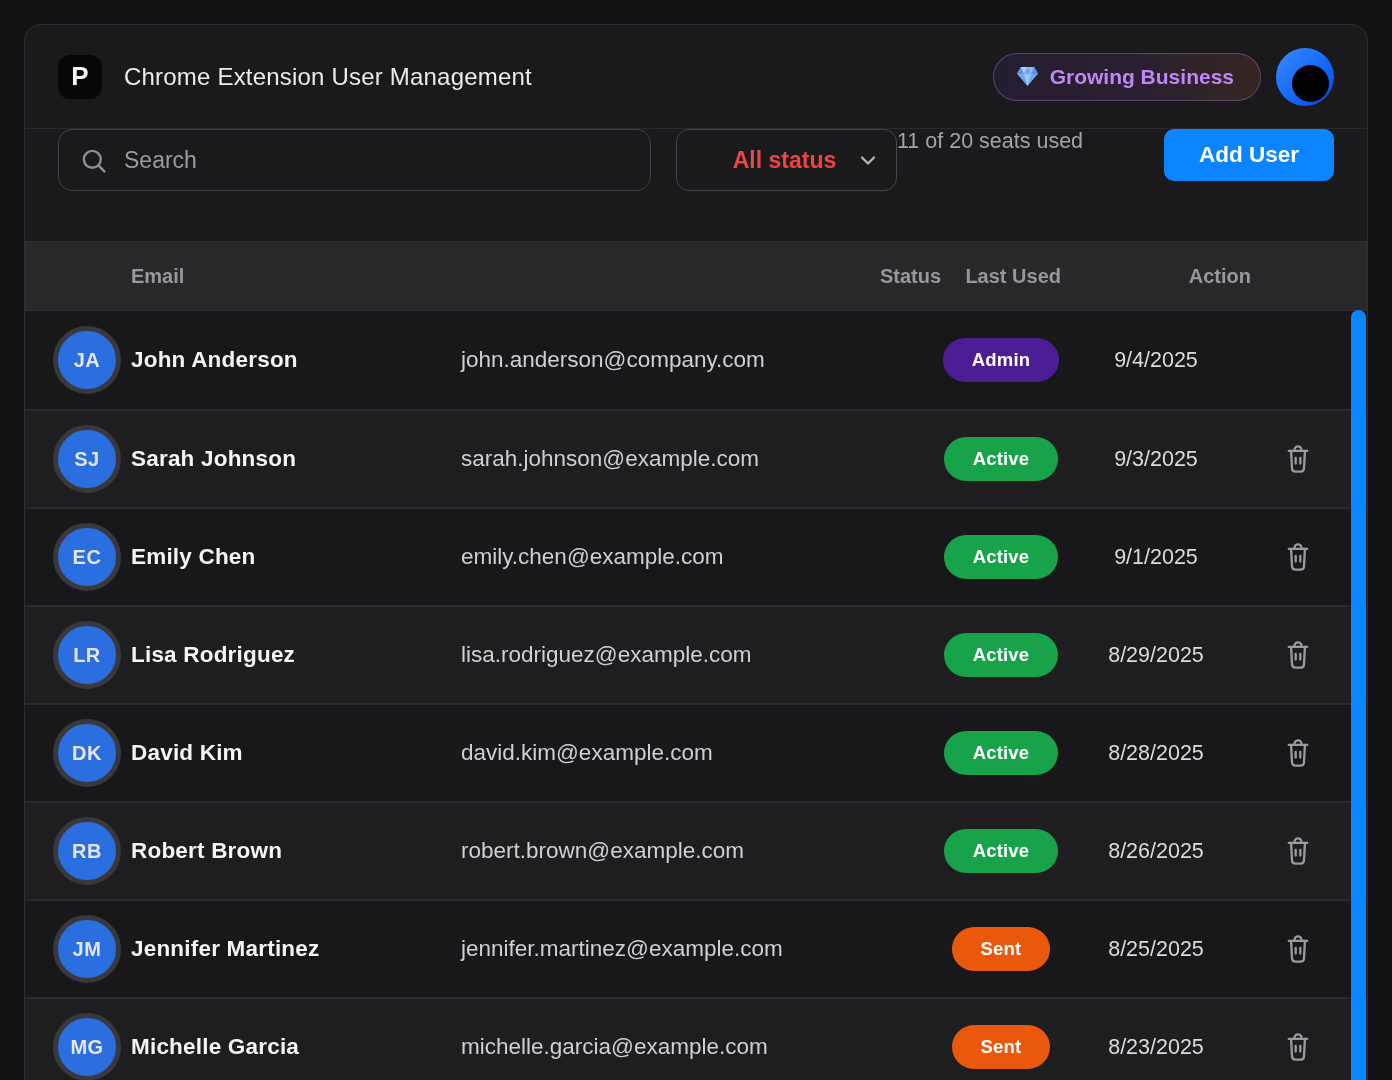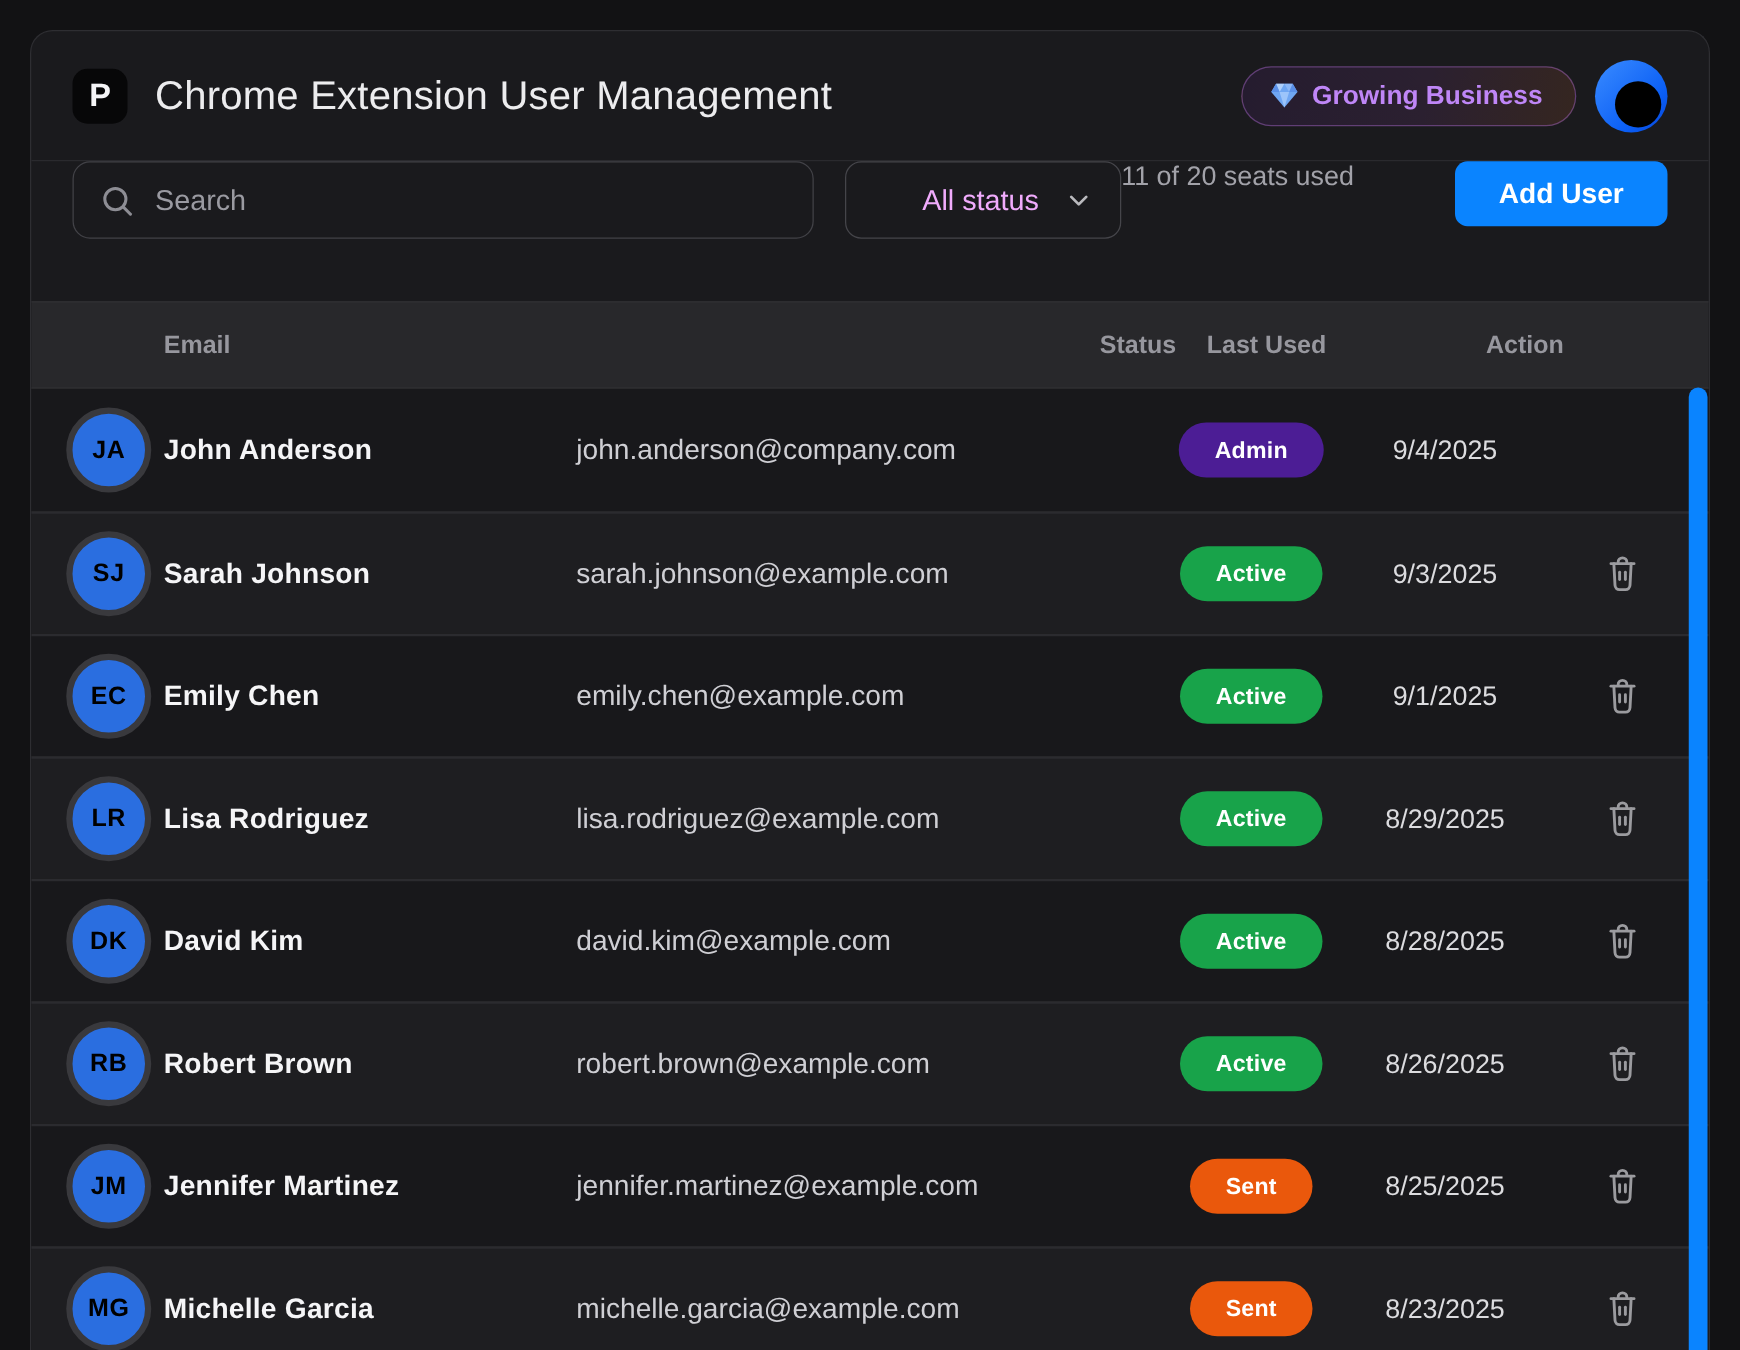--- a/index.html
+++ b/index.html
@@ -31,21 +31,21 @@
   .logo {
     width: 44px; height: 44px;
     background: #070708;
     border-radius: 12px;
     color: #f5f5f7;
     font-size: 26px; font-weight: 700;
     display: flex; align-items: center; justify-content: center;
   }
   .app-title {
     margin-left: 22px;
-    font-size: 32px; font-weight: 500;
+    font-size: 24px; font-weight: 500;
     color: #ececee;
     letter-spacing: 0.2px;
   }
   .header-spacer { flex: 1; }
   .plan-badge {
     height: 48px;
     display: flex; align-items: center; gap: 11px;
     padding: 0 26px 0 22px;
     border: 1px solid rgba(168, 104, 205, 0.45);
     border-radius: 999px;
@@ -98,21 +98,21 @@
   .status-select {
     margin-left: 25px;
     width: 221px; height: 62px;
     border: 1px solid #45454a;
     border-radius: 13px;
     display: flex; align-items: center; justify-content: center;
     gap: 20px;
     cursor: pointer;
   }
   .status-select .status-value {
-    color: #f0abfc; font-size: 23px; font-weight: 400; margin-left: 40px;
+    color: #ef4444; font-size: 23px; font-weight: 700; margin-left: 40px;
   }
   .seats-text {
     color: #a2a2a9;
     font-size: 21.5px;
   }
   .add-user-btn {
     margin-left: auto;
     height: 52px;
     padding: 0 35px;
     background: #0a84ff;
@@ -147,21 +147,21 @@
   .row:nth-child(odd)  { background: #18181b; }
   .row:nth-child(even) { background: #1e1e21; }
   .row + .row { border-top: 2px solid #2b2b2f; }
 
   .avatar {
     width: 68px; height: 68px;
     border-radius: 50%;
     background: #2a6ee0;
     border: 5px solid #39393d;
     display: flex; align-items: center; justify-content: center;
-    color: #000000;
+    color: #e5e5e5;
     font-size: 20px; font-weight: 700;
     letter-spacing: 0.5px;
   }
   .cell-name {
     color: #f5f5f7;
     font-size: 22.5px; font-weight: 600;
     letter-spacing: 0.2px;
   }
   .cell-email {
     color: #cfcfd4;

